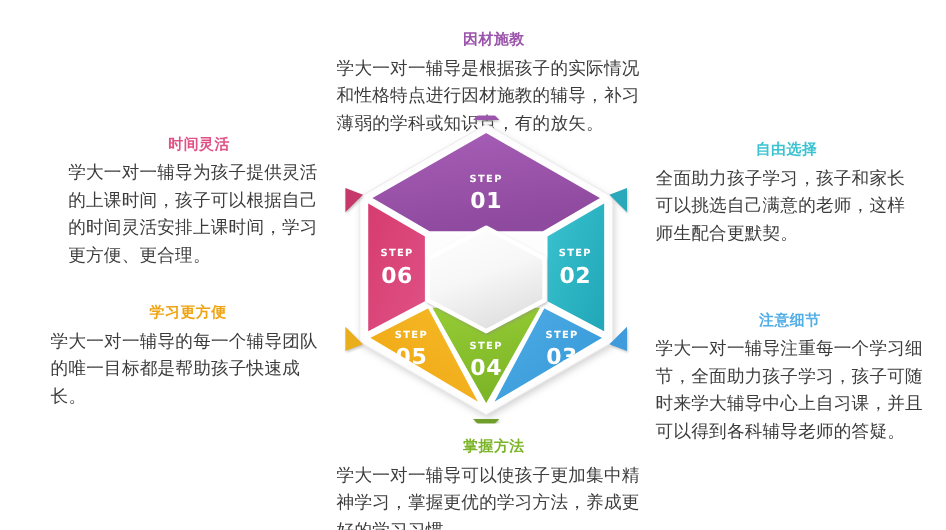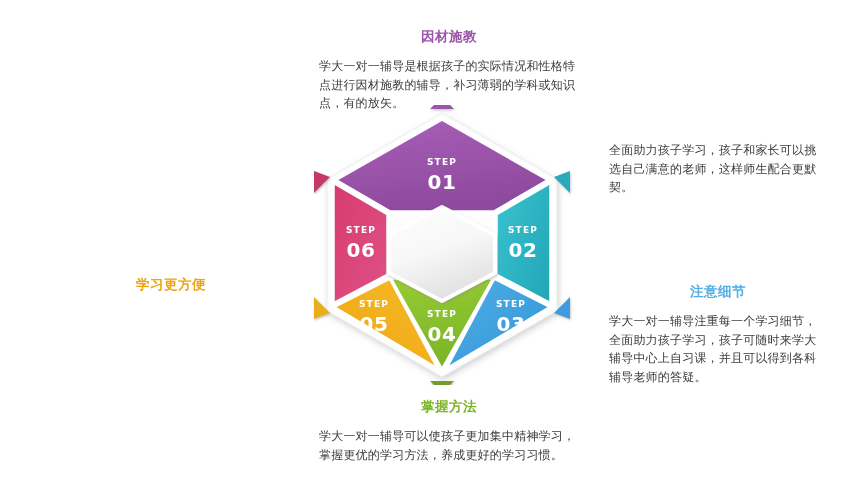--- a/index.html
+++ b/index.html
@@ -23,24 +23,24 @@
     position: absolute;
   }
   .block-title {
     font-size: 13.5px;
     font-weight: bold;
     letter-spacing: 0.5px;
     line-height: 1.2;
     margin: 0 0 6px 0;
   }
   .block-body {
-    font-size: 12px;
+    font-size: 16px;
     line-height: 1.55;
     color: #3c3c3c;
-    margin: 13px;
+    margin: 0;
     letter-spacing: 0.2px;
   }
   .t-center { text-align: center; }
   .t-left   { text-align: left; }
 
   .block.top        { left: 306px; top: 28px;  width: 286px; }
   .block.topleft    { left: 62px;  top: 123px; width: 238px; }
   .block.topright   { left: 596px; top: 128px; width: 238px; }
   .block.bottomleft { left: 46px;  top: 276px; width: 250px; }
   .block.bottomright{ left: 596px; top: 283px; width: 244px; }
@@ -83,27 +83,33 @@
 </head>
 <body>
 
 <div id="stage">
 
   <div class="block top t-center">
     <div class="block-title" style="color: rgb(155, 85, 171);">因材施教</div>
     <div class="block-body t-left">学大一对一辅导是根据孩子的实际情况和性格特点进行因材施教的辅导，补习薄弱的学科或知识点，有的放矢。</div>
   </div>
 
+  <div class="block topleft">
+    <div class="block-title" style="color: rgb(224, 82, 133);">时间灵活</div>
+    <div class="block-body t-left">学大一对一辅导为孩子提供灵活的上课时间，孩子可以根据自己的时间灵活安排上课时间，学习更方便、更合理。</div>
+  </div>
 
   <div class="block topright">
+    <div class="block-title" style="color: rgb(59, 195, 209);">自由选择</div>
     <div class="block-body t-left">全面助力孩子学习，孩子和家长可以挑选自己满意的老师，这样师生配合更默契。</div>
   </div>
 
   <div class="block bottomleft">
     <div class="block-title" style="color: rgb(239, 163, 16);">学习更方便</div>
+    <div class="block-body t-left">学大一对一辅导的每一个辅导团队的唯一目标都是帮助孩子快速成长。</div>
   </div>
 
   <div class="block bottomright">
     <div class="block-title" style="color: rgb(82, 174, 230);">注意细节</div>
     <div class="block-body t-left">学大一对一辅导注重每一个学习细节，全面助力孩子学习，孩子可随时来学大辅导中心上自习课，并且可以得到各科辅导老师的答疑。</div>
   </div>
 
   <div class="block bottom t-center">
     <div class="block-title" style="color: rgb(123, 180, 39);">掌握方法</div>
     <div class="block-body t-left">学大一对一辅导可以使孩子更加集中精神学习，掌握更优的学习方法，养成更好的学习习惯。</div>

